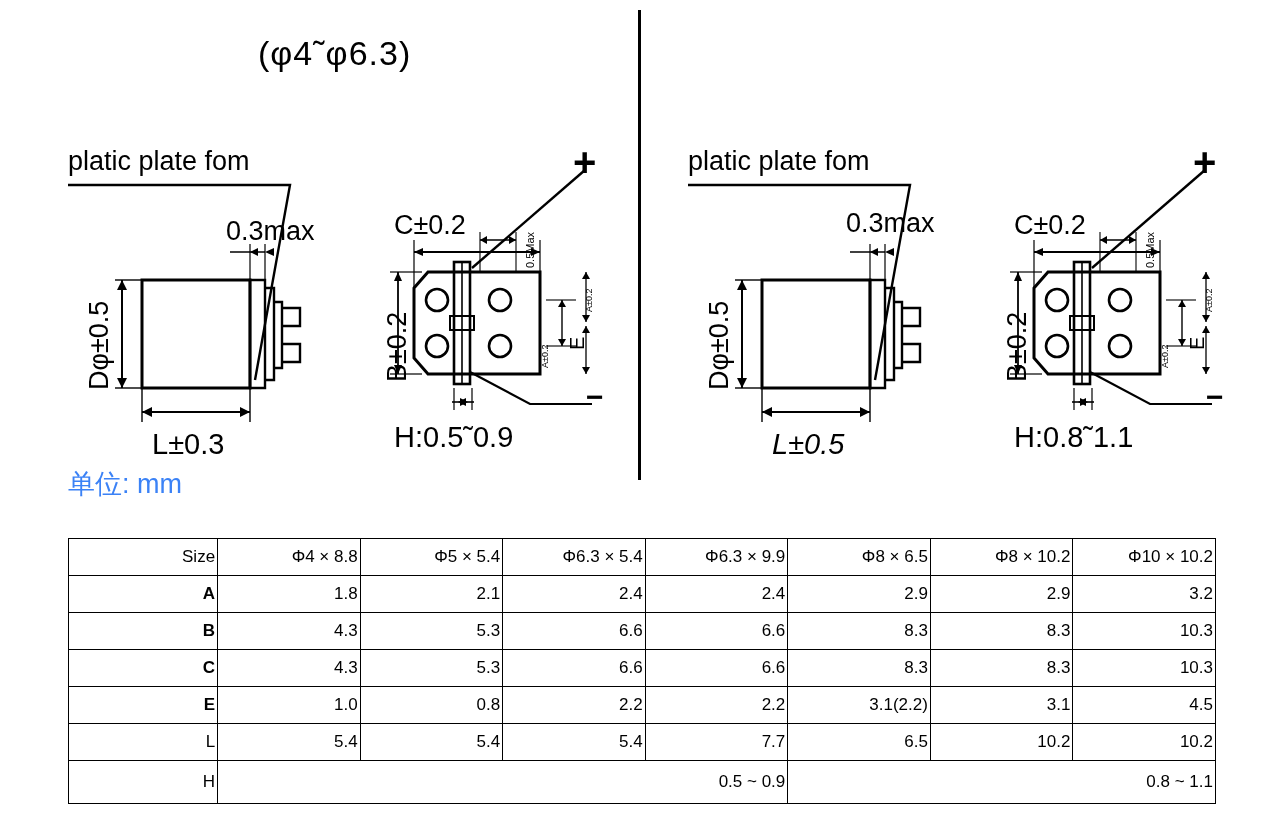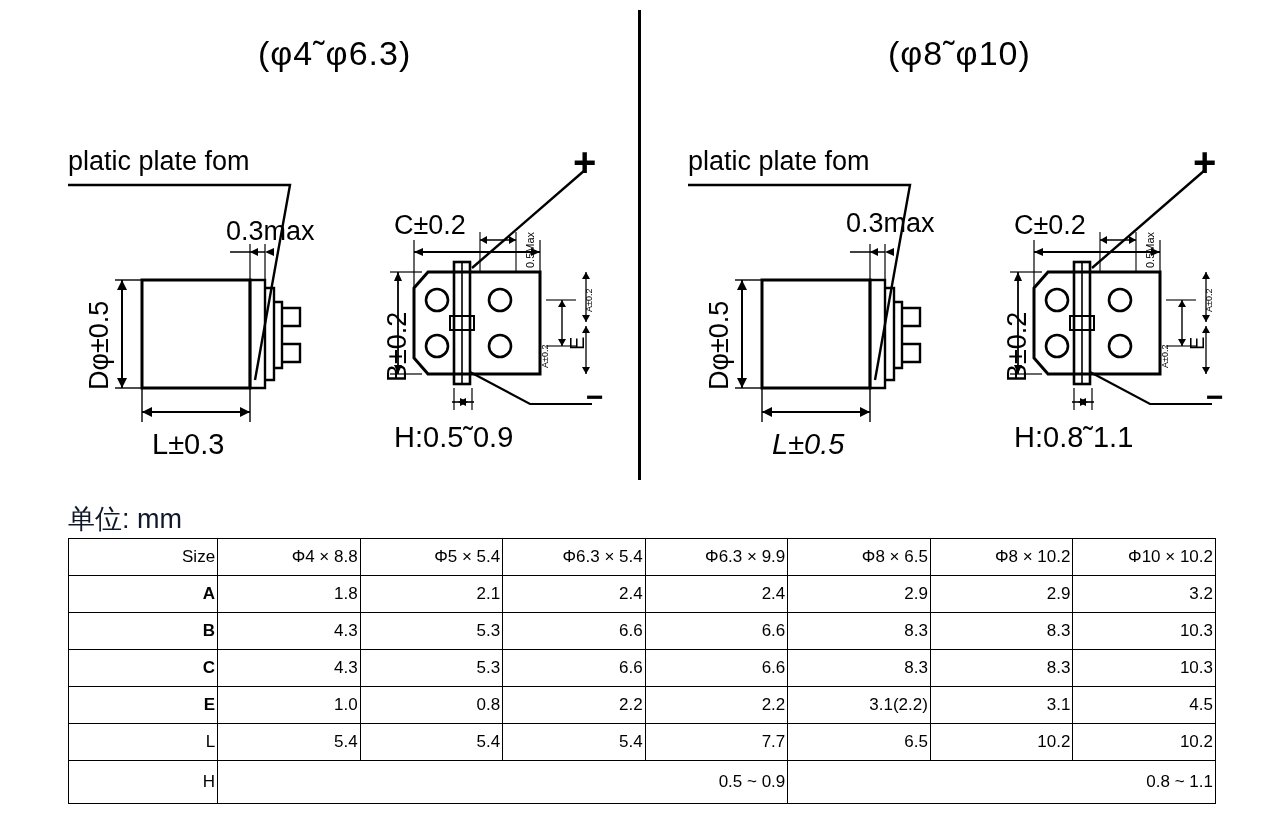--- a/index.html
+++ b/index.html
@@ -52,23 +52,23 @@
   .lbl-xxs { font-size: 9px; }
   .rot90 {
     transform: rotate(-90deg);
     transform-origin: left top;
   }
 
   
   .unit-note {
     position: absolute;
     left: 68px;
-    top: 501px;
+    top: 466px;
     font-size: 27px;
-    color: #0f172a;
+    color: #3b82f6;
     white-space: nowrap;
   }
 
   
   .tbl-wrap {
     position: absolute;
     left: 68px;
     top: 538px;
     width: 1148px;
   }
@@ -199,21 +199,20 @@
   <div class="lbl" style="left:394px; top:210px; font-size:27px;">C±0.2</div>
   <div class="lbl rot90" style="left:382px; top:382px; font-size:27px;">B±0.2</div>
   <div class="lbl rot90 lbl-xs" style="left:524px; top:268px;">0.5Max</div>
   <div class="lbl rot90 lbl-sm" style="left:566px; top:350px;">E</div>
   <div class="lbl rot90 lbl-xxs" style="left:540px; top:368px;">A±0.2</div>
   <div class="lbl rot90 lbl-xxs" style="left:584px; top:312px;">A±0.2</div>
   <div class="lbl" style="left:573px; top:140px; font-size:40px; font-weight:bold;">+</div>
   <div class="lbl" style="left:586px; top:380px; font-size:30px; font-weight:bold;">−</div>
   <div class="lbl" style="left:394px; top:421px; font-size:29px;">H:0.5˜0.9</div>
 
-  <div class="panel-title" style="left:888px; top:34px;">(φ8˜φ10)</div>
 
   <div class="lbl" style="left:688px; top:146px; font-size:27px;">platic plate fom</div>
 
   <svg class="abs" style="left:680px; top:130px;" width="580" height="360">
     <path d="M 8 55 L 230 55 L 195 250" stroke="#000" stroke-width="2.4" fill="none"></path>
     <rect x="82" y="150" width="108" height="108" stroke="#000" stroke-width="3" fill="none"></rect>
     <path d="M 190 150 L 205 150 L 205 258 L 190 258 Z" stroke="#000" stroke-width="2.4" fill="none"></path>
     <path d="M 205 158 L 214 158 L 214 250 L 205 250" stroke="#000" stroke-width="2.4" fill="none"></path>
     <path d="M 214 172 L 222 172 L 222 238 L 214 238" stroke="#000" stroke-width="2.4" fill="none"></path>
     <path d="M 222 178 L 240 178 L 240 196 L 222 196" stroke="#000" stroke-width="2.4" fill="none"></path>

